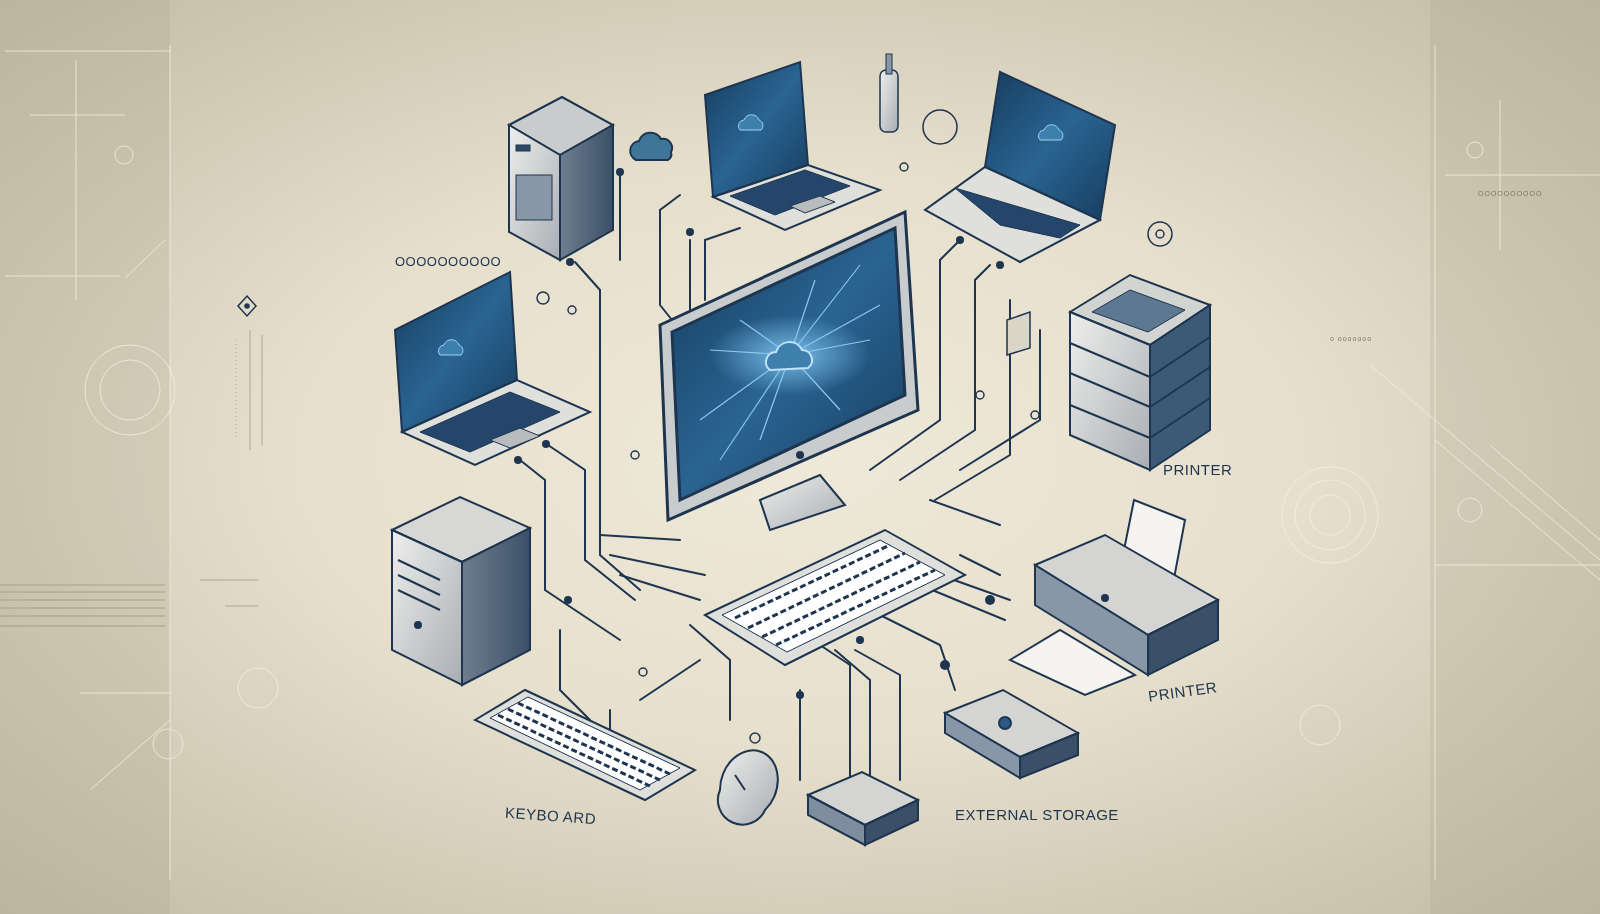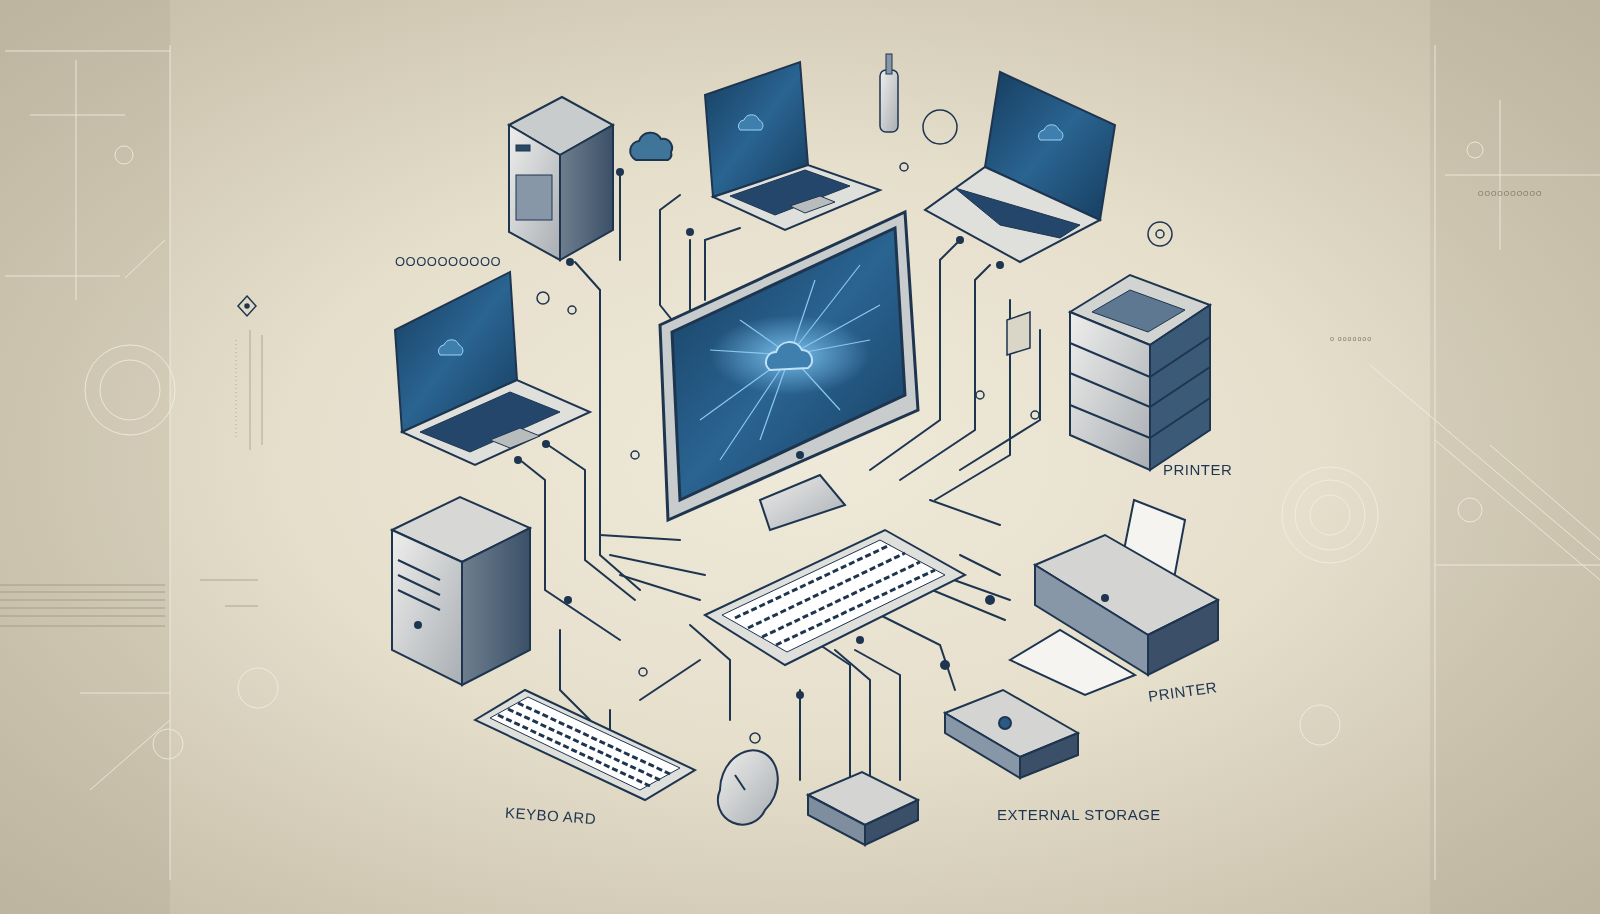--- a/index.html
+++ b/index.html
@@ -277,16 +277,16 @@
     <path d="M1148 635 L1218 600 L1218 640 L1148 675z" fill="#3b5068"></path>
     <path d="M1010 660 L1060 630 L1135 675 L1085 695z" fill="#f5f4f0"></path>
     <circle cx="1105" cy="598" r="3" fill="#1e3550"></circle>
   </g>
 </svg>
 
 <div class="label" style="left:395px;top:254px;font-size:13px;">OOOOOOOOOO</div>
 <div class="label" style="left:1163px;top:461px;">PRINTER</div>
 <div class="label" style="left:1148px;top:683px;transform:rotate(-8deg);">PRINTER</div>
 <div class="label" style="left:505px;top:807px;transform:rotate(4deg);">KEYBO ARD</div>
-<div class="label" style="left:955px;top:806px;margin-left:42px;">EXTERNAL STORAGE</div>
+<div class="label" style="left:955px;top:806px;">EXTERNAL STORAGE</div>
 
 <div class="deco-text" style="left:1478px;top:190px;">OOOOOOOOOO</div>
 <div class="deco-text" style="left:1330px;top:335px;">o ooooooo</div>
 
 </body></html>

